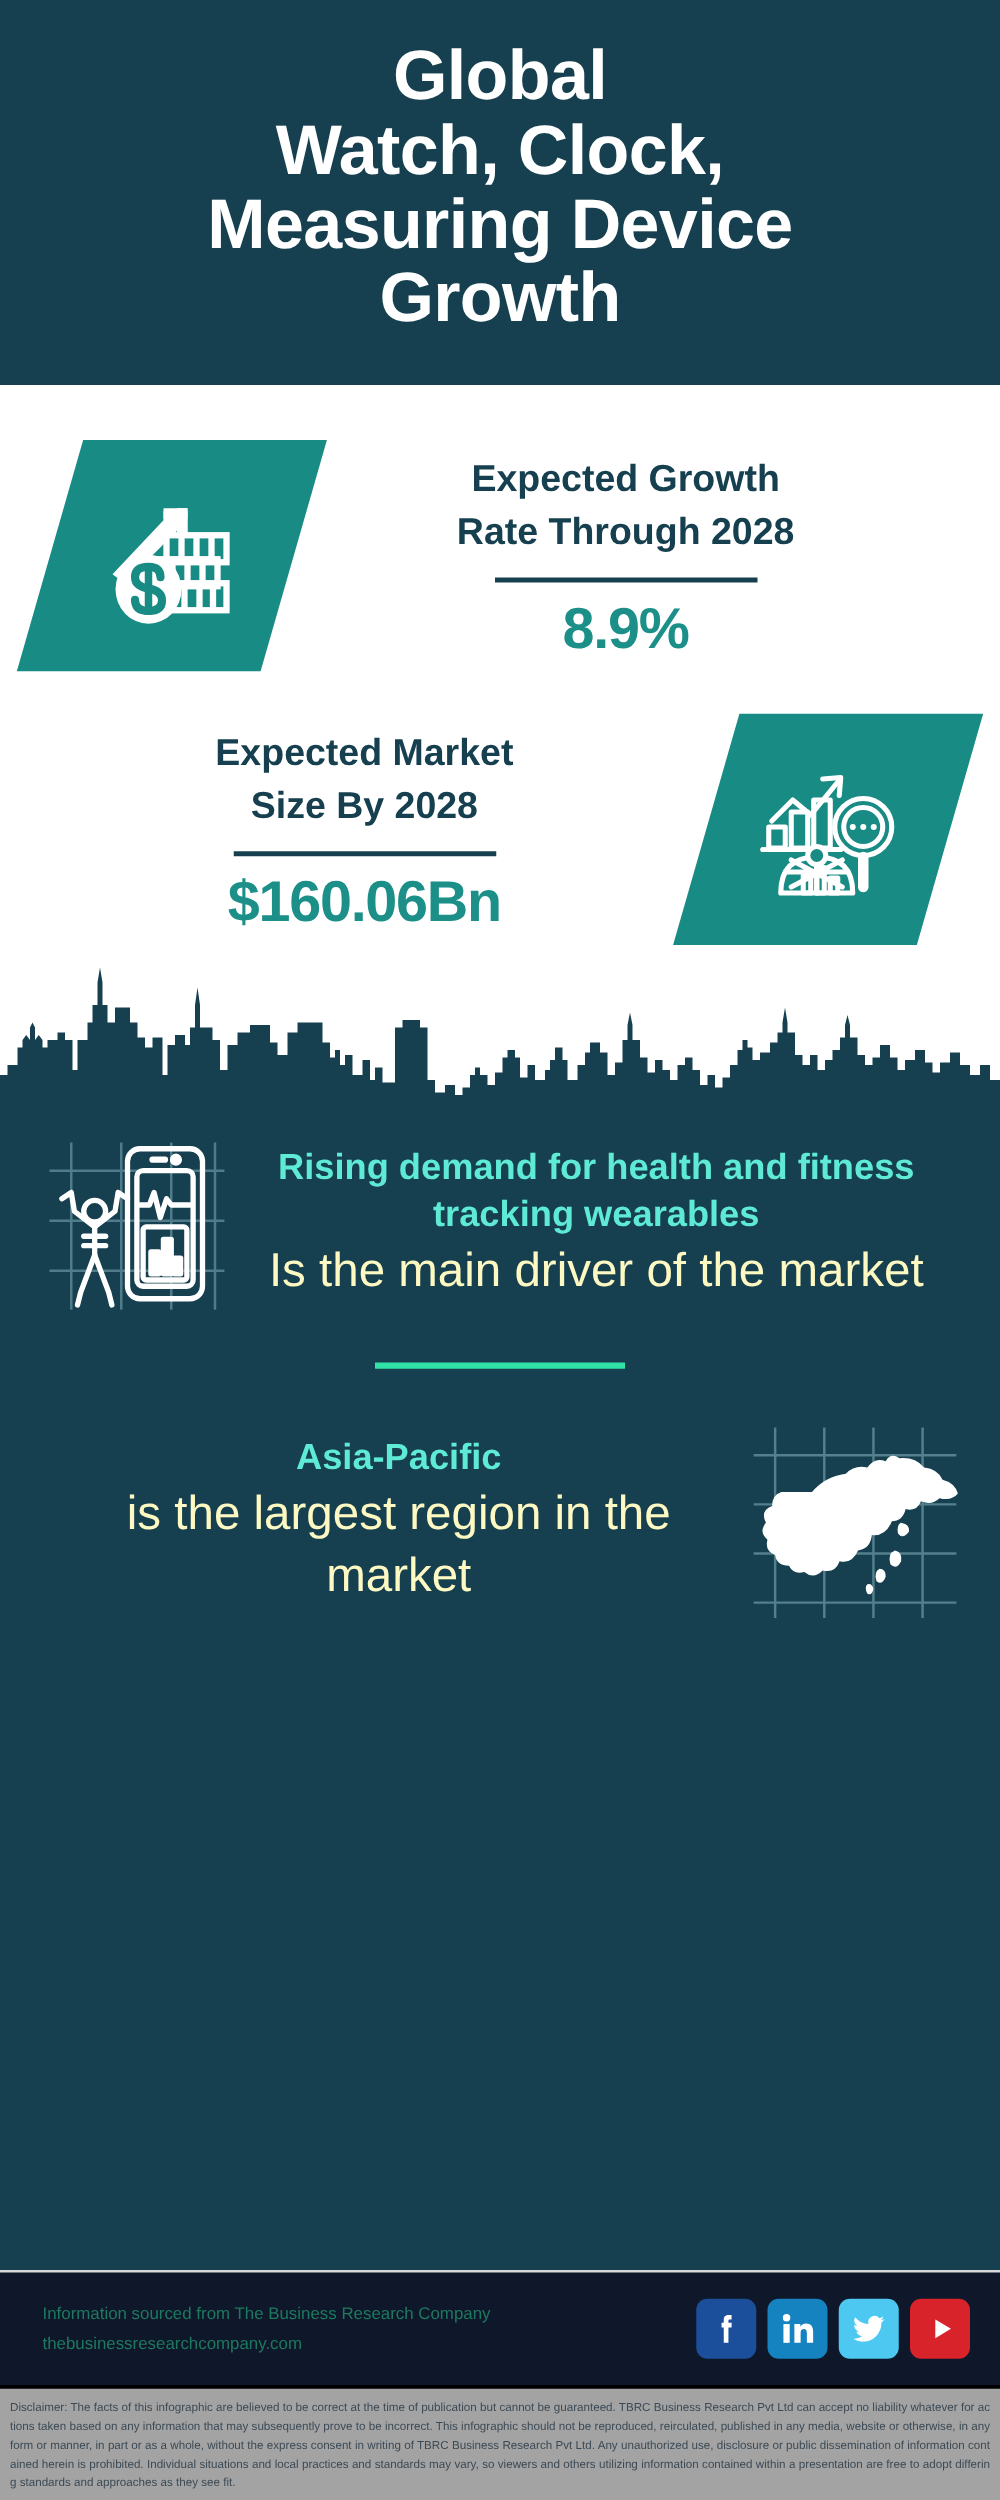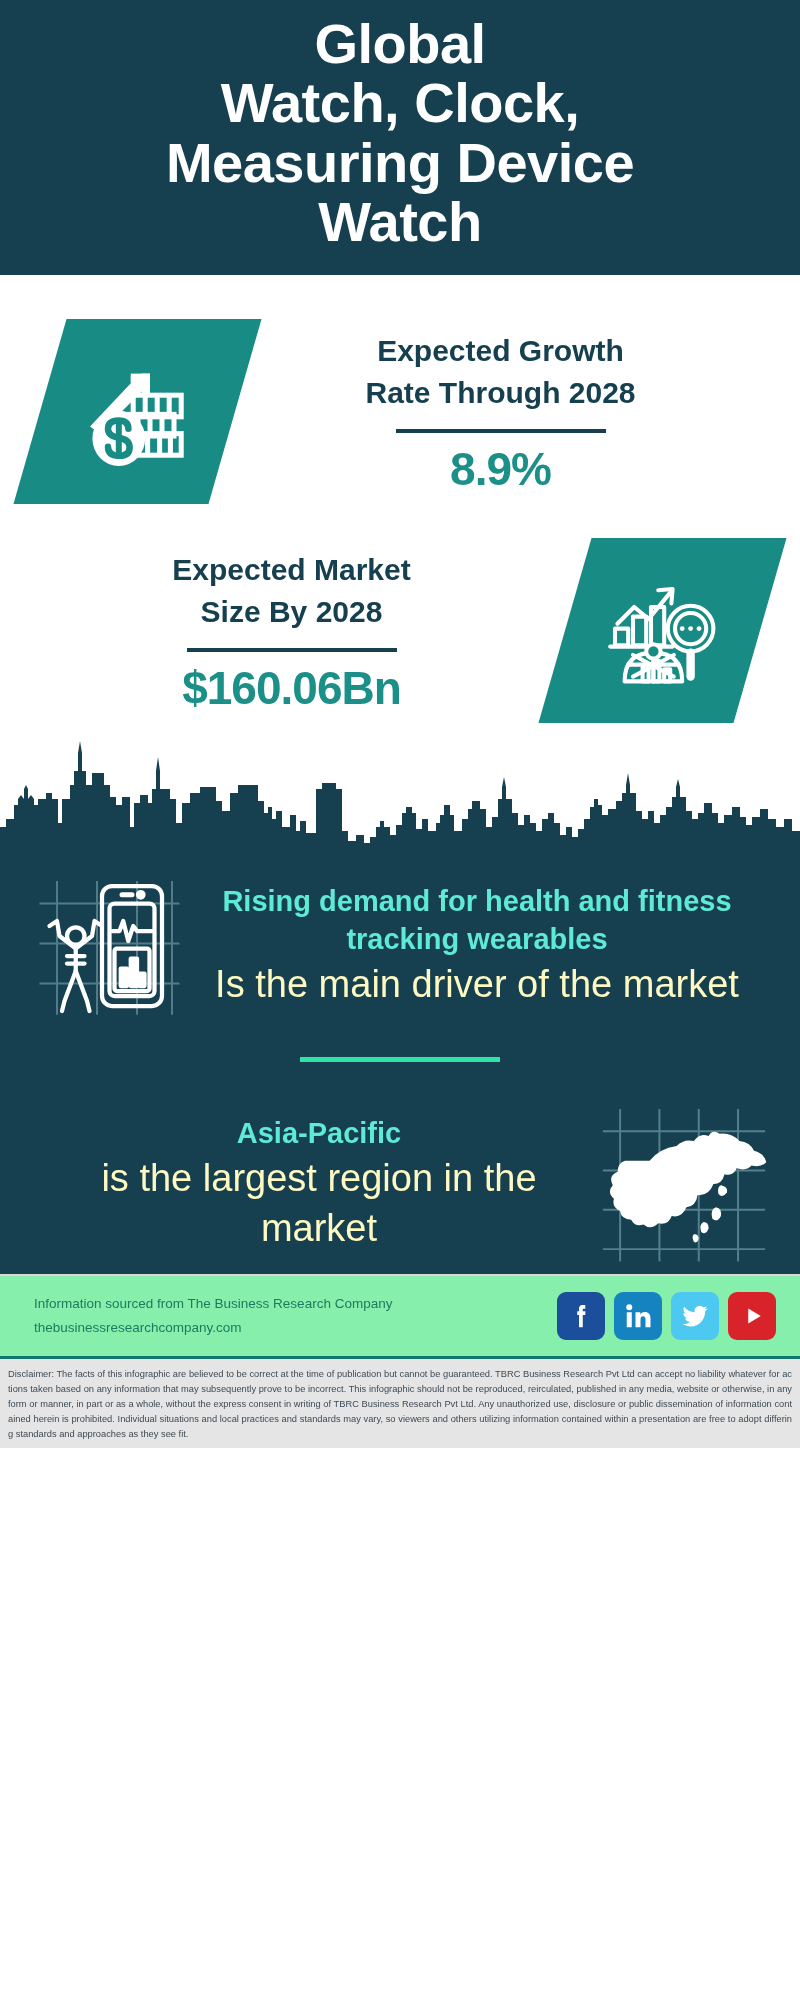--- a/index.html
+++ b/index.html
@@ -4,21 +4,21 @@
 <style>
   * { margin:0; padding:0; box-sizing:border-box; }
   html,body { width:800px; height:2000px; }
   body {
     font-family: "Liberation Sans", sans-serif;
     background:#ffffff;
     width:800px; height:2000px;
     overflow:hidden;
     position:relative;
   }
-  .page { width:800px; height:1448px; position:relative; display:flex; flex-direction:column; }
+  .page { width:800px; height:2000px; position:relative; display:flex; flex-direction:column; }
 
   
   .header {
     background:#16404f;
     height:308px;
     display:flex; align-items:center; justify-content:center;
     flex-direction:column;
     padding:6px 30px 16px;
   }
   .header h1 {
@@ -104,21 +104,21 @@
     line-height:1.32;
     display:block;
   }
   .divider-mint {
     width:200px; height:5px; background:#2fe4a6;
     margin:26px auto 30px;
   }
 
   
   .footer {
-    background:#86efac;
+    background:#0f172a;
     height:92px;
     border-top:2px solid #d8d8d8;
     display:flex; align-items:center;
     padding:0 24px 0 34px;
     gap:10px;
   }
   .footer-text { flex:1 1 auto; }
   .footer-text div {
     color:#1d7a5f;
     font-size:13.5px;
@@ -127,22 +127,22 @@
   .socials { display:flex; gap:9px; flex:0 0 auto; }
   .soc { width:48px; height:48px; border-radius:9px; display:flex; align-items:center; justify-content:center; }
   .soc.fb { background:#1b4f9b; }
   .soc.li { background:#1583c0; }
   .soc.tw { background:#4dc8f0; }
   .soc.yt { background:#d8232a; }
   .soc svg { width:30px; height:30px; }
 
   
   .disclaimer {
-    background:#e5e5e5;
-    border-top:3px solid #0f766e;
+    background:#a3a3a3;
+    border-top:3px solid #000000;
     padding:8px 8px 6px 8px;
     height:auto;
   }
   .disclaimer p {
     color:#3c4a55;
     font-size:9.3px;
     line-height:1.62;
     text-align:justify;
     word-break:break-all;
   }
@@ -150,21 +150,21 @@
 </head>
 <body>
 
 <div class="page">
 
   <div class="header">
     <h1>
       <span>Global</span>
       <span>Watch, Clock,</span>
       <span>Measuring Device</span>
-      <span>Watch</span>
+      <span>Growth</span>
     </h1>
   </div>
 
   <div class="white-zone">
 
     <div class="stat-row r1">
       <div class="para">
         <div class="shape"></div>
         <svg class="glyph" viewBox="0 0 100 100">
           <g fill="#ffffff">

